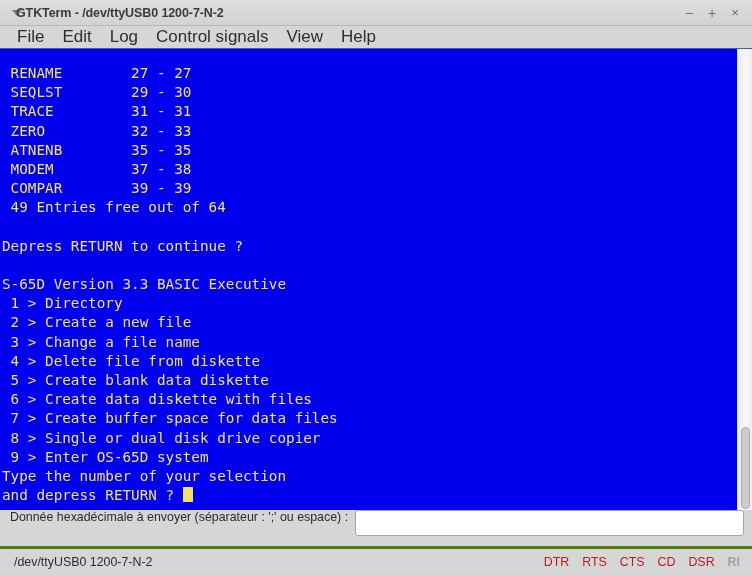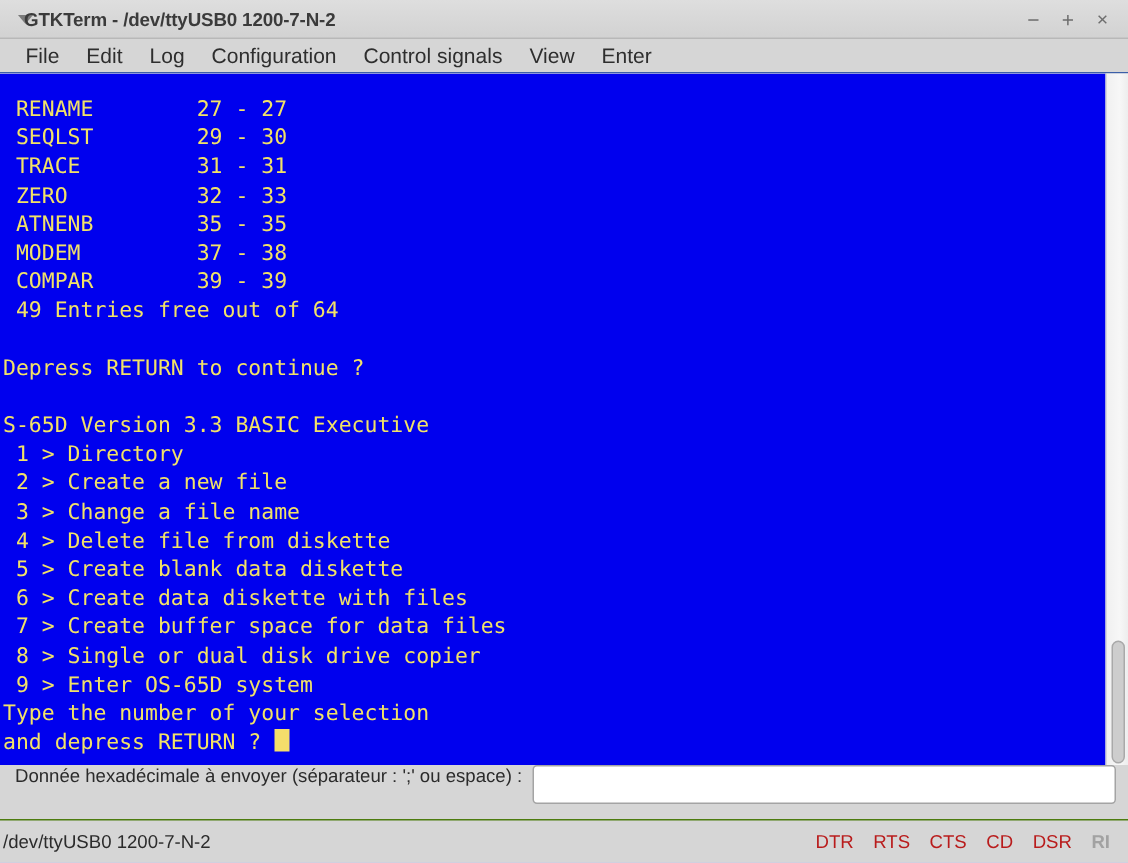--- a/index.html
+++ b/index.html
@@ -86,21 +86,21 @@
     height: 23px;
     min-height: 23px;
     background: #d6d6d6;
     border-bottom: 1px solid #3b5fa8;
     display: flex;
     align-items: center;
     padding-left: 8px;
     box-sizing: border-box;
   }
   .menu-item {
-    font-size: 14px;
+    font-size: 17px;
     color: #2e2e2e;
     padding: 0 9px;
     height: 22px;
     line-height: 22px;
     cursor: default;
     white-space: nowrap;
   }
 
   
   .term-wrap {
@@ -193,23 +193,23 @@
     outline: none;
   }
 
   
   .statusbar {
     height: 29px;
     min-height: 29px;
     background: #d6d6d6;
     display: flex;
     align-items: center;
-    padding: 0 12px 0 2px;
-    box-sizing: border-box;
-    border-top: 1px solid #4d7c0f;
+    padding: 0 12px 0 14px;
+    box-sizing: border-box;
+    border-top: 3px solid #4d7c0f;
   }
   .status-port {
     font-size: 12.4px;
     color: #2b2b2b;
     white-space: nowrap;
   }
   .signals {
     margin-left: auto;
     display: flex;
     align-items: center;
@@ -236,24 +236,23 @@
       <div class="win-btn">−</div>
       <div class="win-btn">+</div>
       <div class="win-btn close">×</div>
     </div>
   </div>
 
   <div class="menubar">
     <div class="menu-item">File</div>
     <div class="menu-item">Edit</div>
     <div class="menu-item">Log</div>
-    <div class="menu-item">Configuration</div>
     <div class="menu-item">Control signals</div>
     <div class="menu-item">View</div>
-    <div class="menu-item">Enter</div>
+    <div class="menu-item">Help</div>
   </div>
 
   <div class="term-wrap">
     <div class="terminal" style="background: rgb(0, 0, 238); color: rgb(242, 226, 103);">
       <div class="term-lines" id="term-lines"><div class="term-line"> RENAME        27 - 27</div><div class="term-line"> SEQLST        29 - 30</div><div class="term-line"> TRACE         31 - 31</div><div class="term-line"> ZERO          32 - 33</div><div class="term-line"> ATNENB        35 - 35</div><div class="term-line"> MODEM         37 - 38</div><div class="term-line"> COMPAR        39 - 39</div><div class="term-line"> 49 Entries free out of 64</div><div class="term-line"></div><div class="term-line">Depress RETURN to continue ?</div><div class="term-line"></div><div class="term-line">S-65D Version 3.3 BASIC Executive</div><div class="term-line"> 1 &gt; Directory</div><div class="term-line"> 2 &gt; Create a new file</div><div class="term-line"> 3 &gt; Change a file name</div><div class="term-line"> 4 &gt; Delete file from diskette</div><div class="term-line"> 5 &gt; Create blank data diskette</div><div class="term-line"> 6 &gt; Create data diskette with files</div><div class="term-line"> 7 &gt; Create buffer space for data files</div><div class="term-line"> 8 &gt; Single or dual disk drive copier</div><div class="term-line"> 9 &gt; Enter OS-65D system</div><div class="term-line">Type the number of your selection</div><div class="term-line">and depress RETURN ? <span class="cursor-block"></span></div></div>
     </div>
     <div class="scrollbar">
       <div class="scroll-thumb"></div>
     </div>
   </div>

